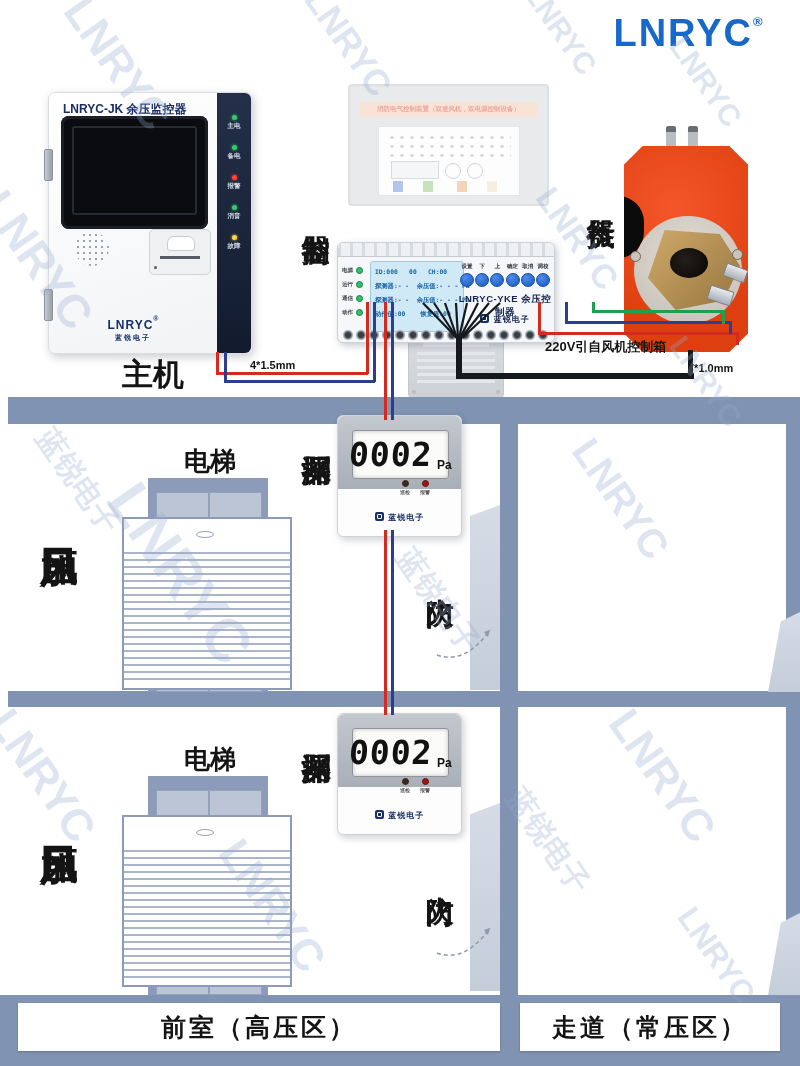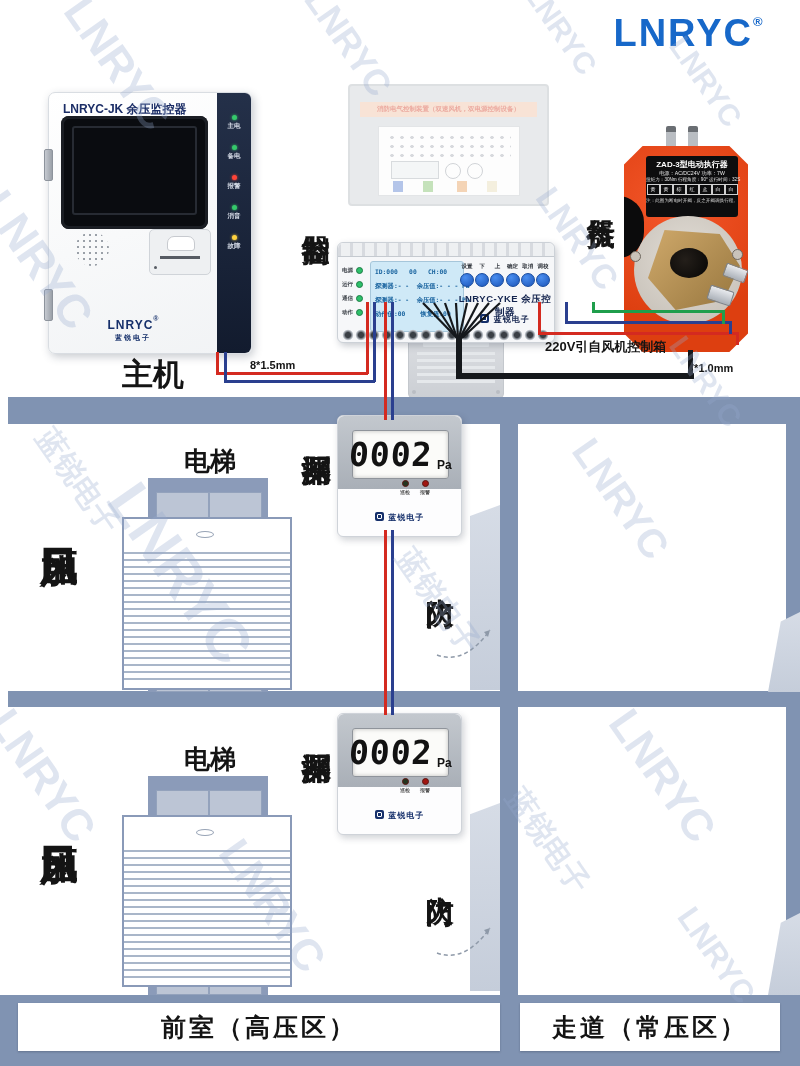--- a/index.html
+++ b/index.html
@@ -241,35 +241,20 @@
       <span class="ctl-brand">蓝锐电子</span>
     </div>
     <div class="abs ctl-screws" style="left:4px;bottom:1px;width:208px;height:12px;"></div>
   </div>
 
   <div class="abs vtext" style="left:585px;top:198px;font-size:28px;z-index:5;">执行器</div>
   <div class="abs prong" style="left:666px;top:126px;width:10px;height:26px;z-index:2;"></div>
   <div class="abs prong" style="left:688px;top:126px;width:10px;height:26px;z-index:2;"></div>
   <div class="abs act-body" style="left:624px;top:146px;width:124px;height:206px;z-index:3;">
     <div class="abs" style="left:-6px;top:50px;width:26px;height:62px;background:#0b0b0c;border-radius:0 30px 30px 0;"></div>
-    <div class="abs act-plate" style="left:22px;top:10px;width:92px;height:58px;padding-top:3px;">
-      <div class="act-title">ZAD-3型电动执行器</div>
-      <div class="act-line">电源：AC/DC24V   功率：7W</div>
-      <div class="act-line" style="font-size:4.6px;">扭矩力：30Nm  行程角度：90°  运行时间：32S</div>
-      <div class="act-cells" style="margin-top:2px;">
-        <div class="act-cell">黄</div>
-        <div class="act-cell">黄</div>
-        <div class="act-cell">棕</div>
-        <div class="act-cell">红</div>
-        <div class="act-cell">蓝</div>
-        <div class="act-cell">白</div>
-        <div class="act-cell">白</div>
-      </div>
-      <div class="act-note" style="margin-top:3px;">注：此图为断电时开阀，反之开阀调换行程。</div>
-    </div>
     <div class="abs" style="left:10px;top:70px;width:108px;height:108px;border-radius:50%;background:radial-gradient(circle at 50% 40%,#e3ded7,#c2bcb3);"></div>
     <div class="abs" style="left:24px;top:84px;width:92px;height:80px;background:linear-gradient(135deg,#cfa96b,#96753d);clip-path:polygon(18% 0,78% 5%,100% 45%,82% 88%,30% 100%,0 60%);"></div>
     <div class="abs" style="left:46px;top:102px;width:38px;height:30px;border-radius:50%;background:radial-gradient(circle at 40% 40%,#241f1a,#060504);"></div>
     <div class="abs" style="left:6px;top:105px;width:9px;height:9px;border-radius:50%;background:#c9c3ba;border:1px solid #6e675e;"></div>
     <div class="abs" style="left:108px;top:103px;width:9px;height:9px;border-radius:50%;background:#c9c3ba;border:1px solid #6e675e;"></div>
     <div class="abs" style="left:100px;top:120px;width:21px;height:12px;background:linear-gradient(180deg,#e8eaee,#aab0b8);border:1px solid #7d838c;border-radius:2px;transform:rotate(20deg);"></div>
     <div class="abs" style="left:84px;top:142px;width:23px;height:13px;background:linear-gradient(180deg,#e8eaee,#aab0b8);border:1px solid #7d838c;border-radius:2px;transform:rotate(18deg);"></div>
   </div>
 
   <div class="wire" style="left:216px;top:352px;width:2.5px;height:22px;background:#d42a20;z-index:4;"></div>
@@ -301,21 +286,21 @@
   <div class="wire" style="left:538px;top:302px;width:2.5px;height:32px;background:#d42a20;z-index:4;"></div>
   <div class="wire" style="left:538px;top:332px;width:200px;height:2.5px;background:#d42a20;z-index:4;"></div>
   <div class="wire" style="left:736px;top:332px;width:2.5px;height:13px;background:#d42a20;z-index:4;"></div>
   <div class="wire" style="left:565px;top:302px;width:2.5px;height:21px;background:#2a3f8f;z-index:4;"></div>
   <div class="wire" style="left:565px;top:321px;width:166px;height:2.5px;background:#2a3f8f;z-index:4;"></div>
   <div class="wire" style="left:729px;top:321px;width:2.5px;height:13px;background:#2a3f8f;z-index:4;"></div>
   <div class="wire" style="left:592px;top:302px;width:2.5px;height:10px;background:#1f9e4c;z-index:4;"></div>
   <div class="wire" style="left:592px;top:310px;width:132px;height:2.5px;background:#1f9e4c;z-index:4;"></div>
   <div class="wire" style="left:722px;top:310px;width:2.5px;height:14px;background:#1f9e4c;z-index:4;"></div>
 
-  <div class="abs blk" style="left:250px;top:359px;font-size:11px;z-index:5;">8*1.5mm</div>
+  <div class="abs blk" style="left:250px;top:359px;font-size:11px;z-index:5;">4*1.5mm</div>
   <div class="abs blk" style="left:545px;top:338px;font-size:13px;z-index:5;">220V引自风机控制箱</div>
   <div class="abs blk" style="left:688px;top:362px;font-size:11px;z-index:5;">7*1.0mm</div>
 
   <div class="abs wall" style="left:8px;top:397px;width:784px;height:27px;z-index:1;"></div>
   <div class="abs wall" style="left:8px;top:691px;width:784px;height:16px;z-index:1;"></div>
   <div class="abs wall" style="left:500px;top:424px;width:18px;height:571px;z-index:1;"></div>
   <div class="abs wall" style="left:786px;top:397px;width:14px;height:669px;z-index:1;"></div>
   <div class="abs wall" style="left:0px;top:995px;width:800px;height:71px;z-index:1;"></div>
 
   <div class="abs blk" style="left:184px;top:444px;font-size:26px;z-index:5;">电梯</div>

